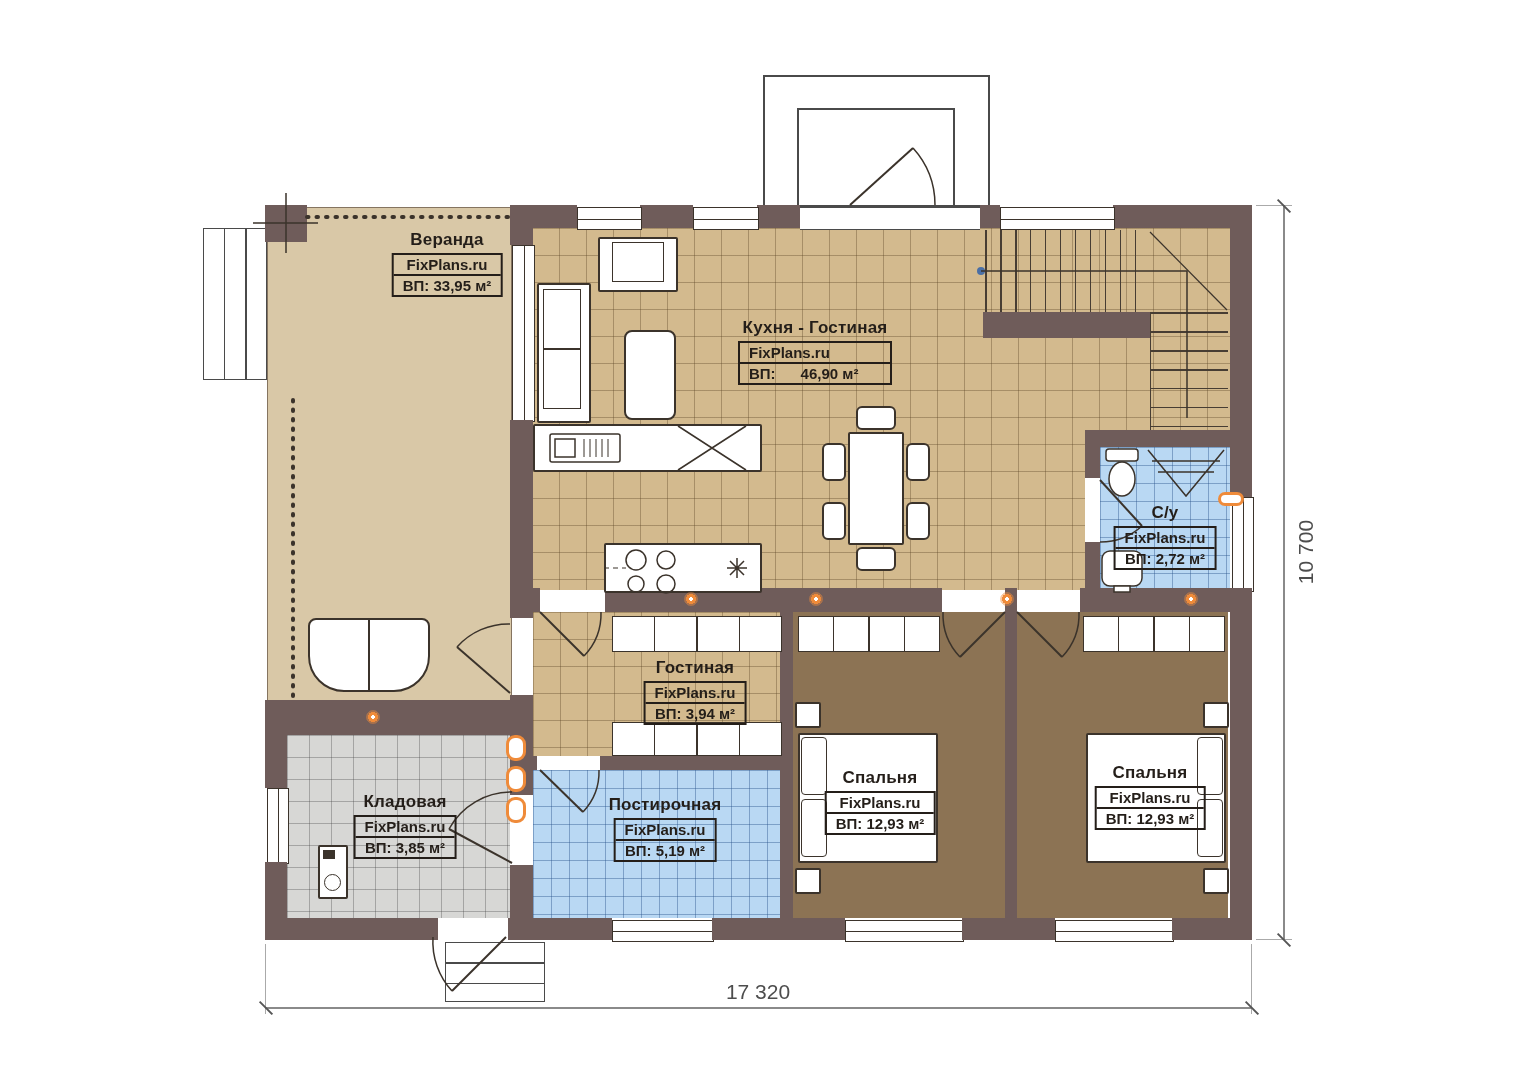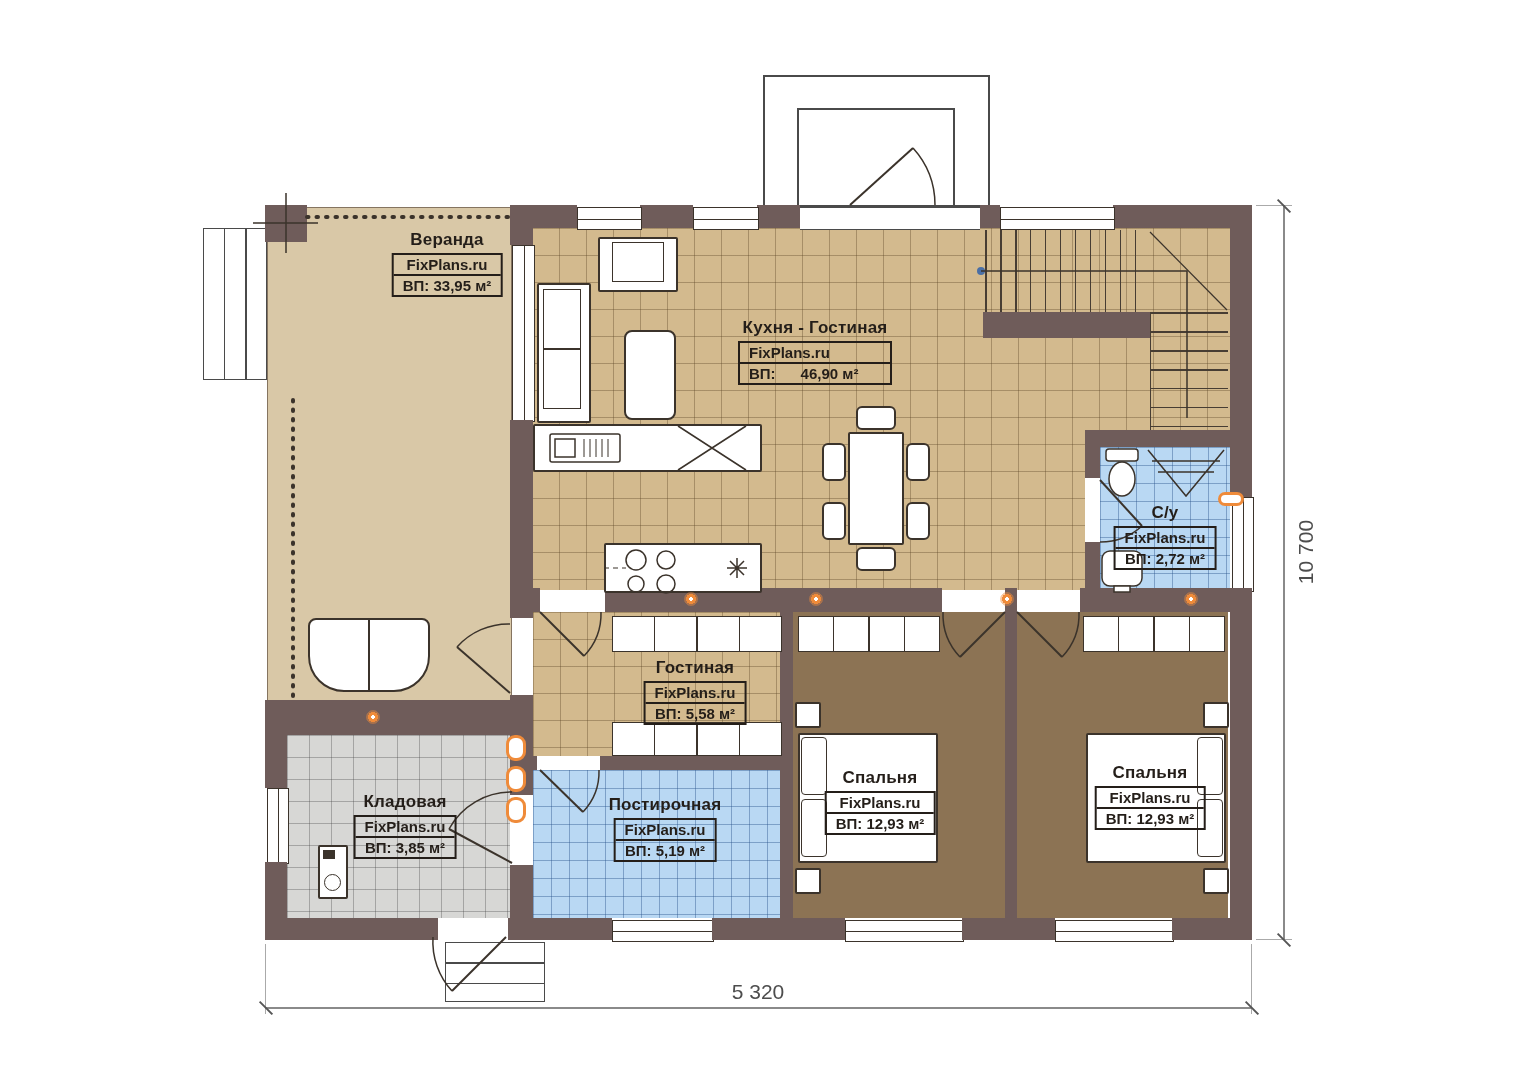--- a/index.html
+++ b/index.html
@@ -259,21 +259,21 @@
     <div class="rtitle">С/у</div>
     <div class="rbox">
       <div class="row1">FixPlans.ru</div>
       <div class="row2">ВП: 2,72 м²</div>
     </div>
   </div>
   <div class="rlabel" style="left:695px;top:658px;">
     <div class="rtitle">Гостиная</div>
     <div class="rbox">
       <div class="row1">FixPlans.ru</div>
-      <div class="row2">ВП: 5,58 м²</div>
+      <div class="row2">ВП: 3,94 м²</div>
     </div>
   </div>
   <div class="rlabel" style="left:405px;top:792px;">
     <div class="rtitle">Кладовая</div>
     <div class="rbox">
       <div class="row1">FixPlans.ru</div>
       <div class="row2">ВП: 3,85 м²</div>
     </div>
   </div>
   <div class="rlabel" style="left:665px;top:795px;">
@@ -296,21 +296,21 @@
       <div class="row1">FixPlans.ru</div>
       <div class="row2">ВП: 12,93 м²</div>
     </div>
   </div>
 
   <div class="ext-line" style="left:265px;top:944px;width:1px;height:70px;"></div>
   <div class="ext-line" style="left:1251px;top:944px;width:1px;height:70px;"></div>
   <div class="dim-line" style="left:265px;top:1007px;width:987px;height:2px;"></div>
   <div class="tick" style="left:257px;top:1007px;"></div>
   <div class="tick" style="left:1243px;top:1007px;"></div>
-  <div class="dim-text" style="left:698px;top:980px;width:120px;text-align:center;">5 320</div>
+  <div class="dim-text" style="left:698px;top:980px;width:120px;text-align:center;">17 320</div>
 
   <div class="ext-line" style="left:1256px;top:205px;width:36px;height:1px;"></div>
   <div class="ext-line" style="left:1256px;top:939px;width:36px;height:1px;"></div>
   <div class="dim-line" style="left:1283px;top:205px;width:2px;height:735px;"></div>
   <div class="tick" style="left:1275px;top:205px;"></div>
   <div class="tick" style="left:1275px;top:939px;"></div>
   <div class="dim-text" style="left:1294px;top:612px;transform-origin:left top;transform:rotate(-90deg);white-space:nowrap;width:120px;text-align:center;">10 700</div>
 
 </div>
 

